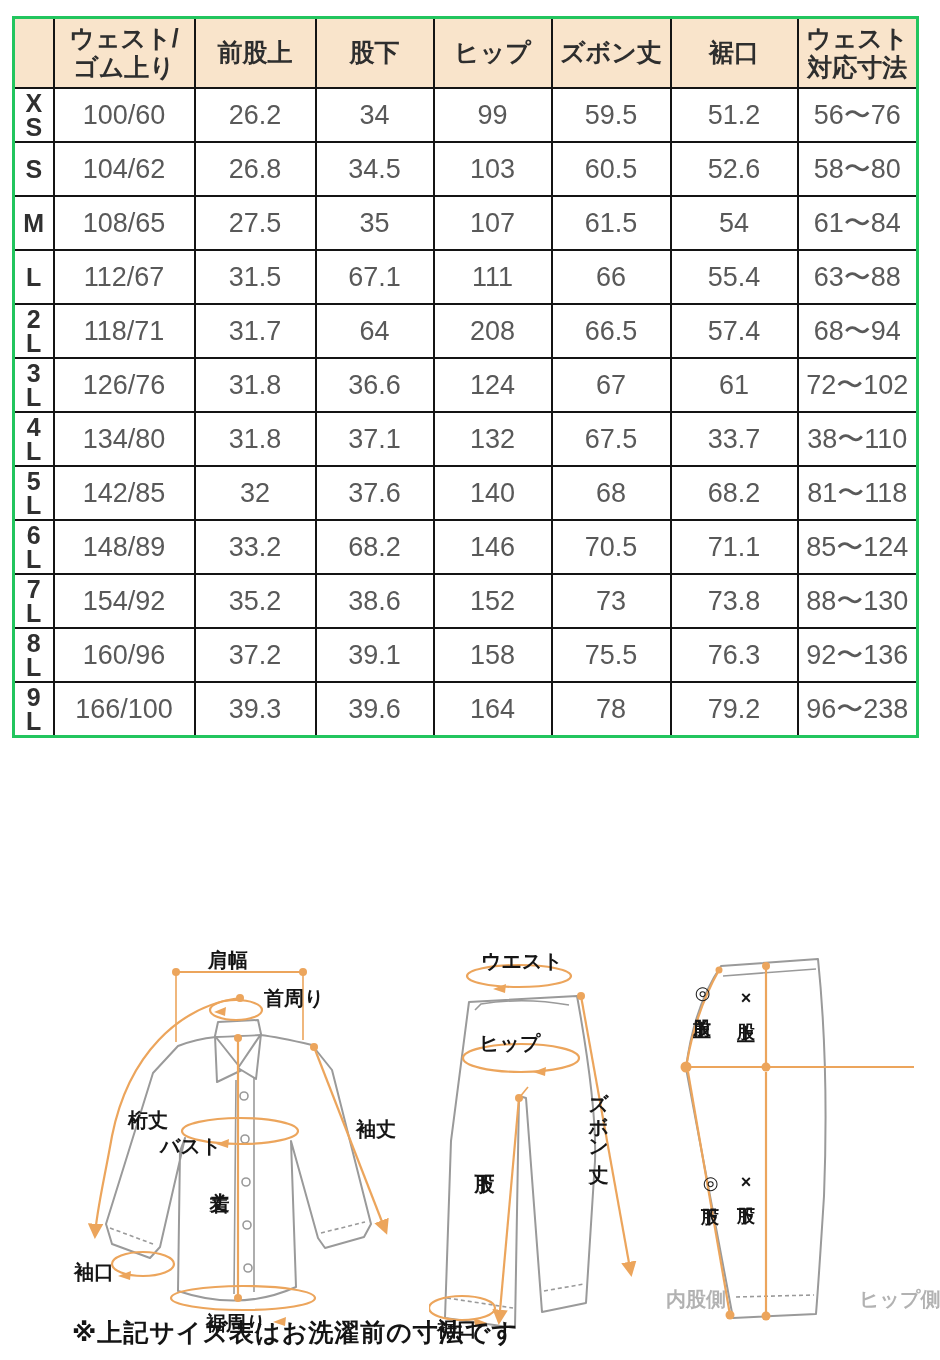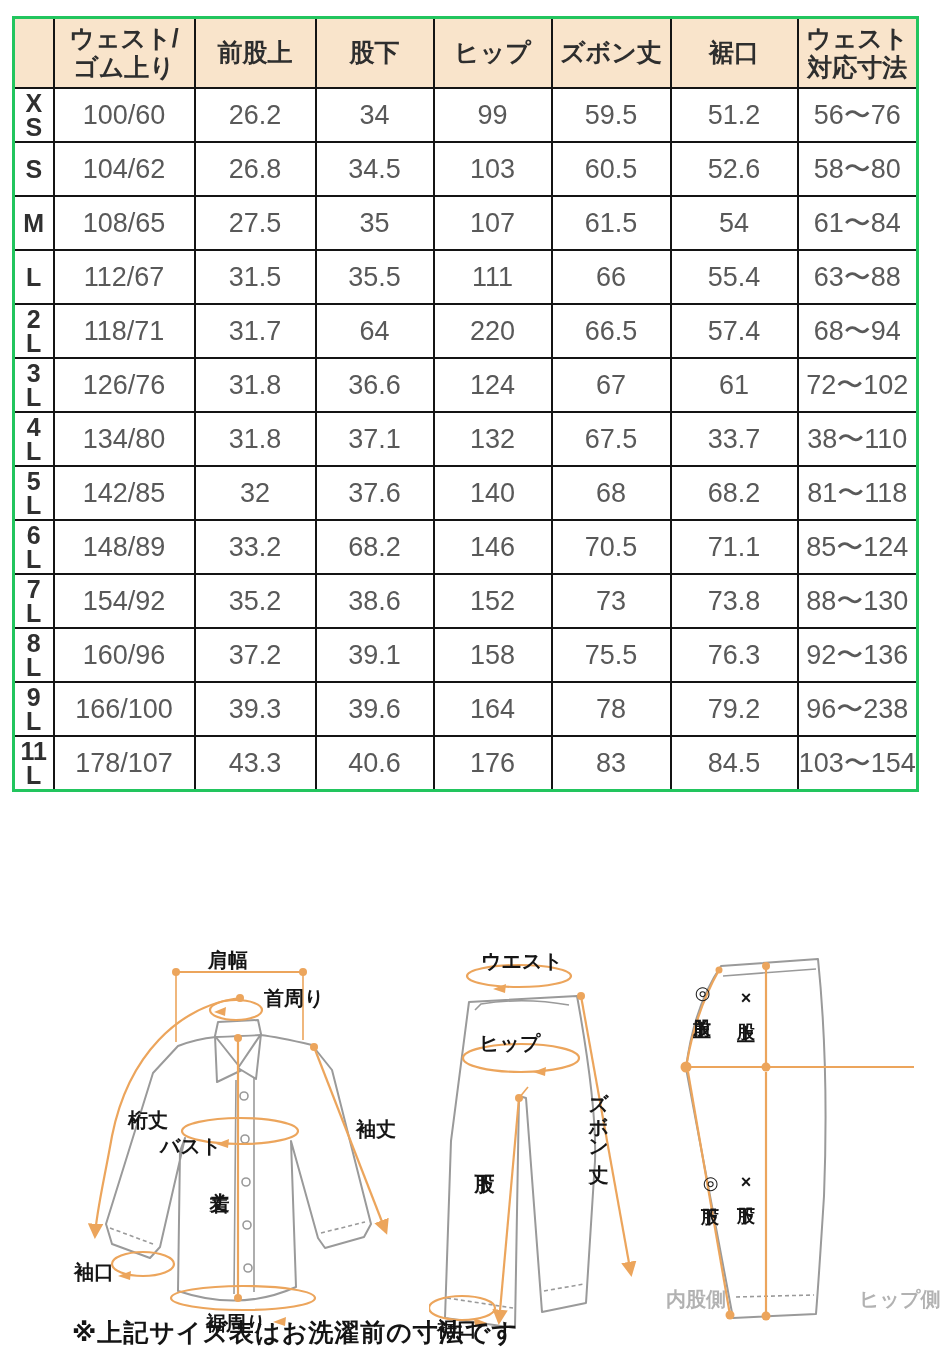--- a/index.html
+++ b/index.html
@@ -106,33 +106,33 @@
         <td>35</td>
         <td>107</td>
         <td>61.5</td>
         <td>54</td>
         <td>61〜84</td>
       </tr>
       <tr>
         <th class="size">L</th>
         <td>112/67</td>
         <td>31.5</td>
-        <td>35.5</td>
+        <td>67.1</td>
         <td>111</td>
         <td>66</td>
         <td>55.4</td>
         <td>63〜88</td>
       </tr>
       <tr>
         <th class="size">2
 L</th>
         <td>118/71</td>
         <td>31.7</td>
         <td>64</td>
-        <td>220</td>
+        <td>208</td>
         <td>66.5</td>
         <td>57.4</td>
         <td>68〜94</td>
       </tr>
       <tr>
         <th class="size">3
 L</th>
         <td>126/76</td>
         <td>31.8</td>
         <td>36.6</td>
@@ -199,31 +199,20 @@
       <tr>
         <th class="size">9
 L</th>
         <td>166/100</td>
         <td>39.3</td>
         <td>39.6</td>
         <td>164</td>
         <td>78</td>
         <td>79.2</td>
         <td>96〜238</td>
-      </tr>
-      <tr>
-        <th class="size">11
-L</th>
-        <td>178/107</td>
-        <td>43.3</td>
-        <td>40.6</td>
-        <td>176</td>
-        <td>83</td>
-        <td>84.5</td>
-        <td>103〜154</td>
       </tr>
     </tbody>
 </table>
 
 <div id="diagrams">
 
   <svg class="shirt" width="365" height="412" viewBox="0 0 365 412">
     <defs>
       <marker id="ar" viewBox="0 0 10 10" refX="8" refY="5" markerWidth="7" markerHeight="7" orient="auto-start-reverse">
         <path d="M0,0 L10,5 L0,10 z" fill="#eca55c"></path>

